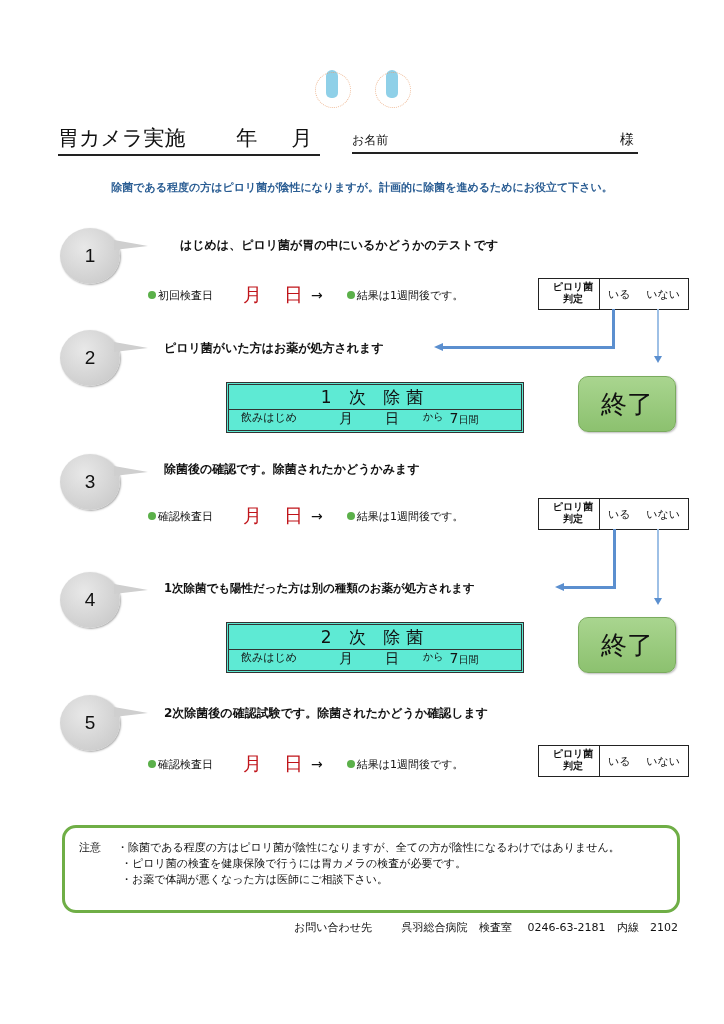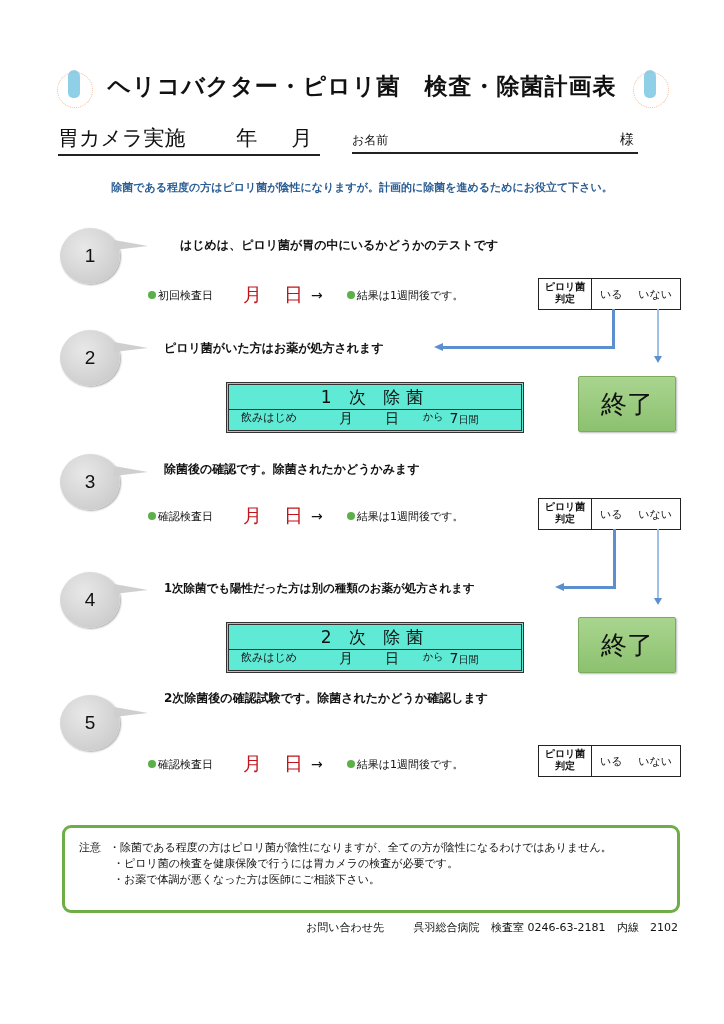--- a/index.html
+++ b/index.html
@@ -17,46 +17,45 @@
   .name .sama{position:absolute;right:4px;bottom:3px;font-size:14px;}
   .subtitle{left:0;width:724px;top:180px;text-align:center;font-size:11px;font-weight:bold;color:#2a5d93;}
   .bubble{width:60px;height:56px;border-radius:50%;background:radial-gradient(circle at 40% 35%,#e8e8e8,#c4c4c4);box-shadow:1px 1px 2px #aaa;display:flex;align-items:center;justify-content:center;font-size:19px;font-family:"Liberation Sans",sans-serif;}
   .tail{width:0;height:0;border-top:6px solid transparent;border-bottom:4px solid transparent;border-left:34px solid #cfcfcf;}
   .heading{font-size:12px;font-weight:bold;white-space:nowrap;}
   .row{font-size:11px;white-space:nowrap;display:flex;align-items:center;}
   .dot{display:inline-block;width:8px;height:8px;border-radius:50%;background:#5bb04a;margin-right:2px;}
   .redmd{color:#c0141a;font-size:19px;margin-left:30px;letter-spacing:0;}
   .redmd span{margin-right:22px;}
   .arrow-r{font-size:14px;margin-left:-14px;margin-right:24px;}
-  .judge{display:flex;border:1.5px solid #222;height:30px;background:#fff;}
+  .judge{display:flex;border:1.5px solid #222;height:30px;background:#fff;padding-left:8px;}
   .judge .lbl{width:52px;border-right:1.5px solid #222;font-size:10px;font-weight:bold;text-align:center;line-height:12px;padding-top:2px;}
   .judge .opts{width:88px;display:flex;justify-content:space-around;align-items:center;font-size:11px;}
   .erad{border:3px double #333;width:292px;background:#5eead4;}
   .erad .top{text-align:center;font-size:17px;border-bottom:1.5px solid #333;height:24px;line-height:24px;letter-spacing:6px;}
   .erad .bot{height:20px;font-size:11px;display:flex;align-items:flex-start;padding-left:12px;}
   .erad .bot .m{margin-left:42px;font-size:14px;}
   .erad .bot .d{margin-left:32px;font-size:14px;}
   .erad .bot .k{margin-left:24px;font-size:10px;}
   .erad .bot .n{margin-left:6px;font-size:14px;}
   .erad .bot .n small{font-size:10px;}
-  .end{width:96px;height:54px;background:linear-gradient(#a9d58f,#8cc16f);border:1px solid #7aab5e;border-radius:2px;font-size:26px;display:flex;align-items:center;justify-content:center;box-shadow:1px 1px 2px #bbb;}
+  .end{width:96px;height:54px;background:linear-gradient(#a9d58f,#8cc16f);border:1px solid #7aab5e;border-radius:10px;font-size:26px;display:flex;align-items:center;justify-content:center;box-shadow:1px 1px 2px #bbb;}
   .line{background:#5b8fcf;}
   .line-light{background:#9ec0e6;}
-  .notice{left:62px;top:825px;width:612px;height:82px;border:3px solid #6fae46;border-radius:9px;font-size:11px;}
+  .notice{left:62px;top:825px;width:612px;height:82px;border:3px solid #6fae46;border-radius:14px;font-size:11px;}
   .notice .lab{position:absolute;left:14px;top:12px;}
-  .notice .items{position:absolute;left:44px;top:12px;line-height:16px;}
+  .notice .items{position:absolute;left:52px;top:12px;line-height:16px;}
   .contact{right:46px;top:920px;font-size:11px;white-space:nowrap;}
   .contact span{margin-left:16px;}
 </style>
 </head>
 <body>
 
 <div class="abs title">
   <span class="mascot"><span class="body"></span><span class="dots"></span></span>
-  <span class="t">ヘリコバクター・ピロリ菌　検査・除菌計画表</span>
   <span class="mascot"><span class="body"></span><span class="dots"></span></span>
 </div>
 
 <div class="abs camera">
   <span>胃カメラ実施</span>
   <span class="ym"><span>年</span><span>月</span></span>
 </div>
 
 <div class="abs name">
   <span>お名前</span>
@@ -140,21 +139,21 @@
     <span class="m">月</span>
     <span class="d">日</span>
     <span class="k">から</span>
     <span class="n"><span>7</span><small>日間</small></span>
   </div>
 </div>
 <div class="abs end" style="left:578px;top:617px;">終了</div>
 
 <div class="abs bubble" style="left:60px;top:695px;">5</div>
 <div class="abs tail" style="left:114px;top:707px;"></div>
-<div class="abs heading" style="left:164px;top:690px;">2次除菌後の確認試験です。除菌されたかどうか確認します</div>
+<div class="abs heading" style="left:164px;top:705px;">2次除菌後の確認試験です。除菌されたかどうか確認します</div>
 <div class="abs row" style="left:148px;top:751px;">
   <span class="dot"></span>
   <span>確認検査日</span>
   <span class="redmd"><span>月</span><span>日</span></span>
   <span class="arrow-r">→</span>
   <span class="dot"></span>
   <span>結果は1週間後です。</span>
 </div>
 <div class="abs judge" style="left:538px;top:745px;">
   <div class="lbl"><span>ピロリ菌</span><br><span>判定</span></div>
@@ -170,15 +169,15 @@
     <div>・除菌である程度の方はピロリ菌が陰性になりますが、全ての方が陰性になるわけではありません。</div>
     <div style="padding-left:4px;">・ピロリ菌の検査を健康保険で行うには胃カメラの検査が必要です。</div>
     <div style="padding-left:4px;">・お薬で体調が悪くなった方は医師にご相談下さい。</div>
   </div>
 </div>
 
 <div class="abs contact">
   <span style="margin-left:0;">お問い合わせ先</span>
   <span style="margin-left:26px;">呉羽総合病院</span>
   <span style="margin-left:8px;">検査室</span>
-  <span style="margin-left:0;">0246-63-2181</span>
+  <span style="margin-left:12px;">0246-63-2181</span>
   <span style="margin-left:8px;">内線　2102</span>
 </div>
 
 </body></html>

